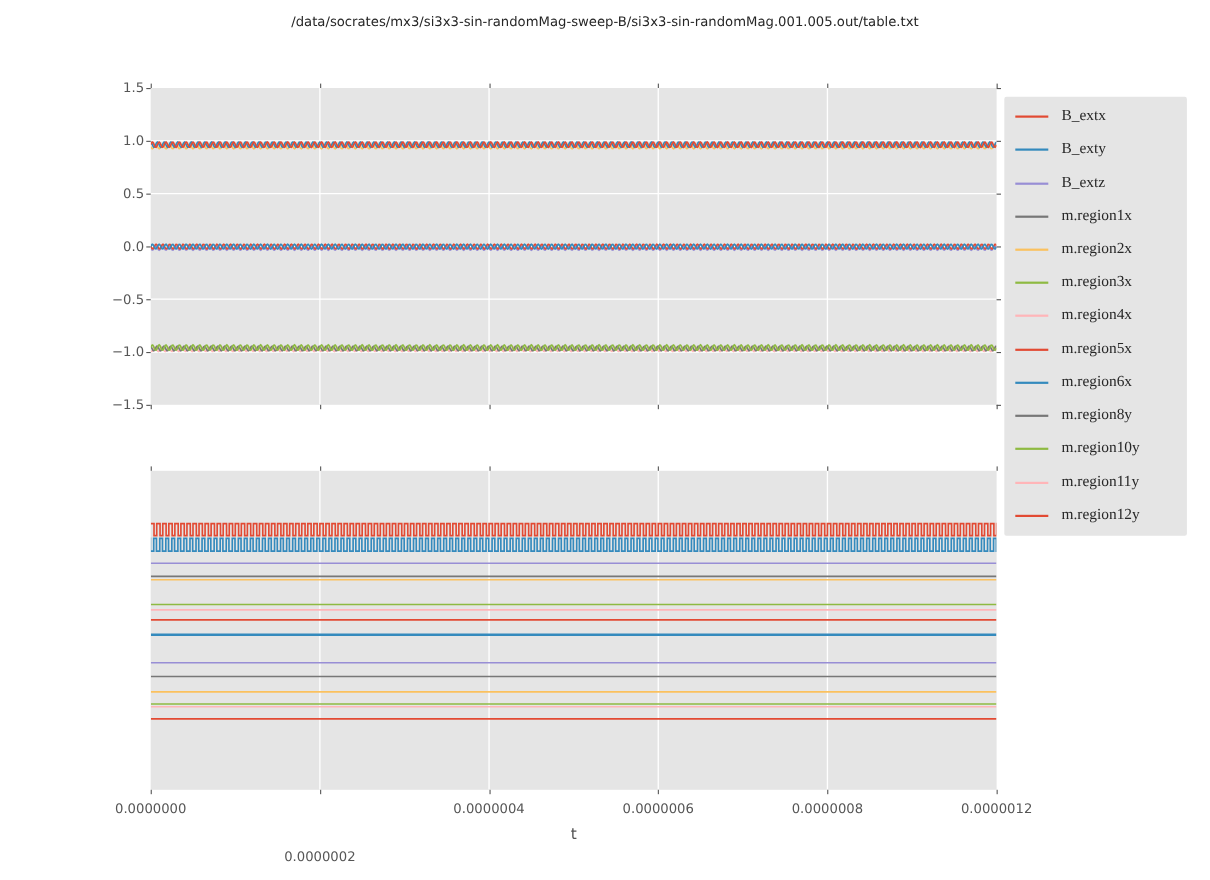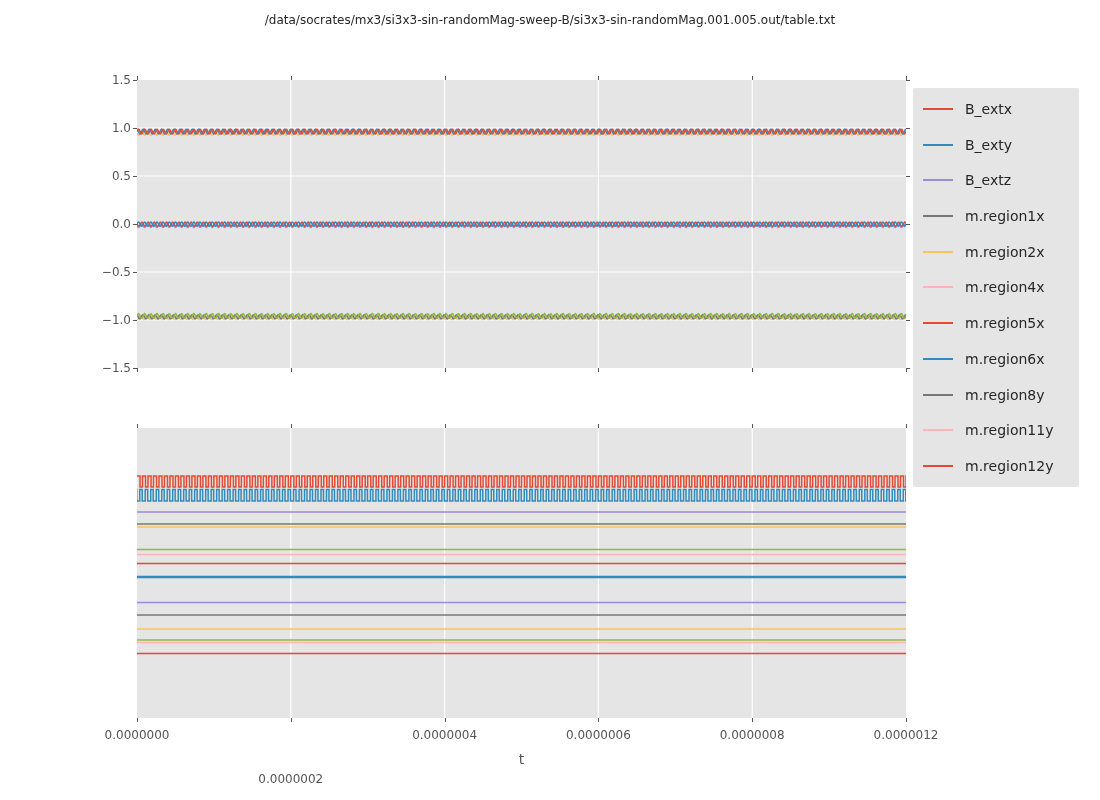--- a/index.html
+++ b/index.html
@@ -58,20 +58,21 @@
     border-radius:2px;
     display:flex;flex-direction:column;
     justify-content:space-around;
     box-sizing:border-box;
     padding:3px 0;
   }
   .legend-item{
     display:flex;align-items:center;
     padding-left:10px;
     height:25px;
+    font-family:Liberation Serif, serif;
   }
   .legend-line{
     width:30px;height:0;
     border-top-width:2px;border-top-style:solid;
     margin-right:12px;
     flex:0 0 auto;
   }
   .legend-label{
     font-size:14px;color:#262626;
     white-space:nowrap;
@@ -205,36 +206,44 @@
       </div>
       <div class="legend-item">
         <div class="legend-line" style="border-top-color: rgb(119, 119, 119);"></div>
         <div class="legend-label">m.region1x</div>
       </div>
       <div class="legend-item">
         <div class="legend-line" style="border-top-color: rgb(251, 193, 94);"></div>
         <div class="legend-label">m.region2x</div>
       </div>
       <div class="legend-item">
+        <div class="legend-line" style="border-top-color: rgb(142, 186, 66);"></div>
+        <div class="legend-label">m.region3x</div>
+      </div>
+      <div class="legend-item">
         <div class="legend-line" style="border-top-color: rgb(255, 181, 184);"></div>
         <div class="legend-label">m.region4x</div>
       </div>
       <div class="legend-item">
         <div class="legend-line" style="border-top-color: rgb(226, 74, 51);"></div>
         <div class="legend-label">m.region5x</div>
       </div>
       <div class="legend-item">
         <div class="legend-line" style="border-top-color: rgb(52, 138, 189);"></div>
         <div class="legend-label">m.region6x</div>
       </div>
       <div class="legend-item">
         <div class="legend-line" style="border-top-color: rgb(119, 119, 119);"></div>
         <div class="legend-label">m.region8y</div>
       </div>
       <div class="legend-item">
+        <div class="legend-line" style="border-top-color: rgb(142, 186, 66);"></div>
+        <div class="legend-label">m.region10y</div>
+      </div>
+      <div class="legend-item">
         <div class="legend-line" style="border-top-color: rgb(255, 181, 184);"></div>
         <div class="legend-label">m.region11y</div>
       </div>
       <div class="legend-item">
         <div class="legend-line" style="border-top-color: rgb(226, 74, 51);"></div>
         <div class="legend-label">m.region12y</div>
       </div>
     </div>
 </div>
 

